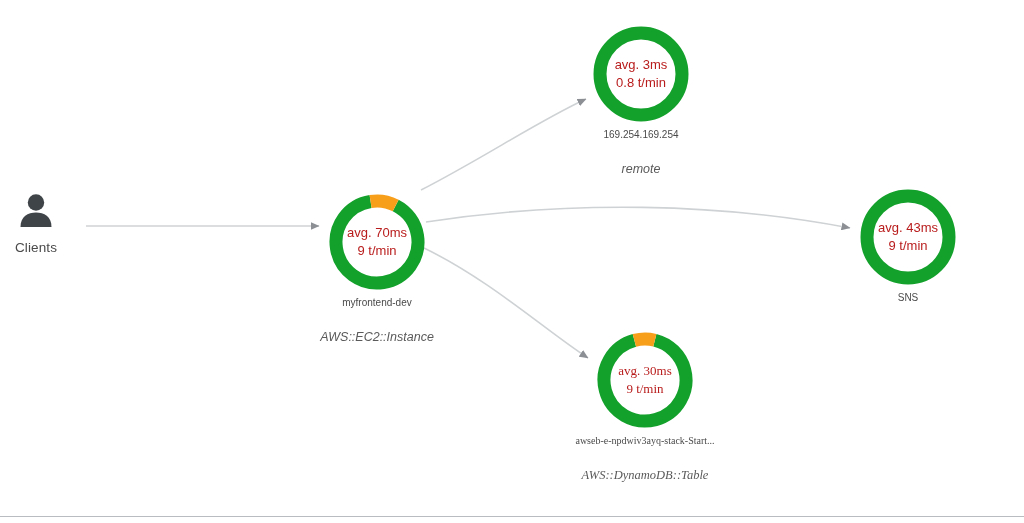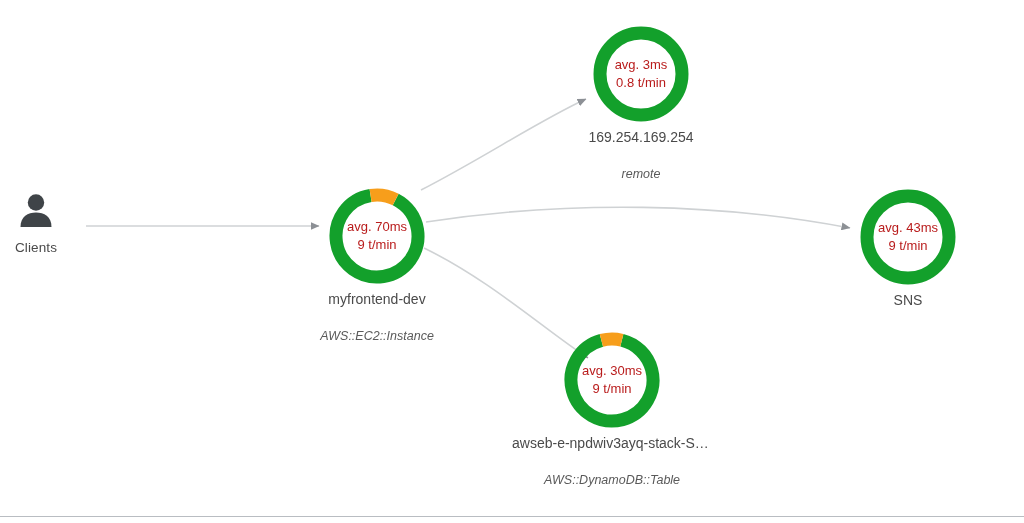--- a/index.html
+++ b/index.html
@@ -79,21 +79,21 @@
     justify-content: center;
     line-height: 1.42;
   }
   .donut-avg, .donut-rate {
     font-size: 13px;
     color: #b91c1c;
     white-space: nowrap;
   }
   .svc-name {
     margin-top: 7px;
-    font-size: 14px;
+    font-size: 10px;
     color: #4a4a4a;
     white-space: nowrap;
     overflow: hidden;
     text-overflow: ellipsis;
   }
   .svc-type {
     margin-top: 22px;
     font-size: 12.5px;
     font-style: italic;
     color: #5a5a5a;
@@ -133,21 +133,21 @@
   <div class="client-node" style="left:-9px; top:191px;">
     <span class="client-icon">
       <svg width="40" height="40" viewBox="0 0 40 40" xmlns="http://www.w3.org/2000/svg">
         <circle cx="20" cy="11.5" r="8.2" fill="#3f4448"></circle>
         <path d="M4.5 36 C4.5 25.5, 12 21.5, 20 21.5 C28 21.5, 35.5 25.5, 35.5 36 Z" fill="#3f4448"></path>
       </svg>
     </span>
     <div class="client-label">Clients</div>
   </div>
 
-  <div class="svc-node" style="left:377px; top:188px;">
+  <div class="svc-node" style="left:377px; top:194px;">
     <div class="donut-wrap">
       <svg viewBox="0 0 96 96" xmlns="http://www.w3.org/2000/svg">
 
         <circle cx="48" cy="48" r="41" fill="none" stroke="#13a02b" stroke-width="13" stroke-dasharray="231.8 25.8" stroke-dashoffset="-25.8" transform="rotate(-99 48 48)"></circle>
 
         <circle cx="48" cy="48" r="41" fill="none" stroke="#f79e1b" stroke-width="13" stroke-dasharray="25.8 231.8" stroke-dashoffset="0" transform="rotate(-99 48 48)"></circle>
       </svg>
       <div class="donut-center">
         <span class="donut-avg">avg. 70ms</span>
         <span class="donut-rate">9 t/min</span>
@@ -177,21 +177,21 @@
         <circle cx="48" cy="48" r="41" fill="none" stroke="#13a02b" stroke-width="13"></circle>
       </svg>
       <div class="donut-center">
         <span class="donut-avg">avg. 43ms</span>
         <span class="donut-rate">9 t/min</span>
       </div>
     </div>
     <div class="svc-name">SNS</div>
   </div>
 
-  <div class="svc-node" style="left:612px; top:332px;">
+  <div class="svc-node" style="left:645px; top:332px;font-family:Liberation Serif, serif;">
     <div class="donut-wrap">
       <svg viewBox="0 0 96 96" xmlns="http://www.w3.org/2000/svg">
 
         <circle cx="48" cy="48" r="41" fill="none" stroke="#13a02b" stroke-width="13" stroke-dasharray="236.9 20.7" stroke-dashoffset="-20.7" transform="rotate(-105 48 48)"></circle>
 
         <circle cx="48" cy="48" r="41" fill="none" stroke="#f79e1b" stroke-width="13" stroke-dasharray="20.7 236.9" stroke-dashoffset="0" transform="rotate(-105 48 48)"></circle>
       </svg>
       <div class="donut-center">
         <span class="donut-avg">avg. 30ms</span>
         <span class="donut-rate">9 t/min</span>

